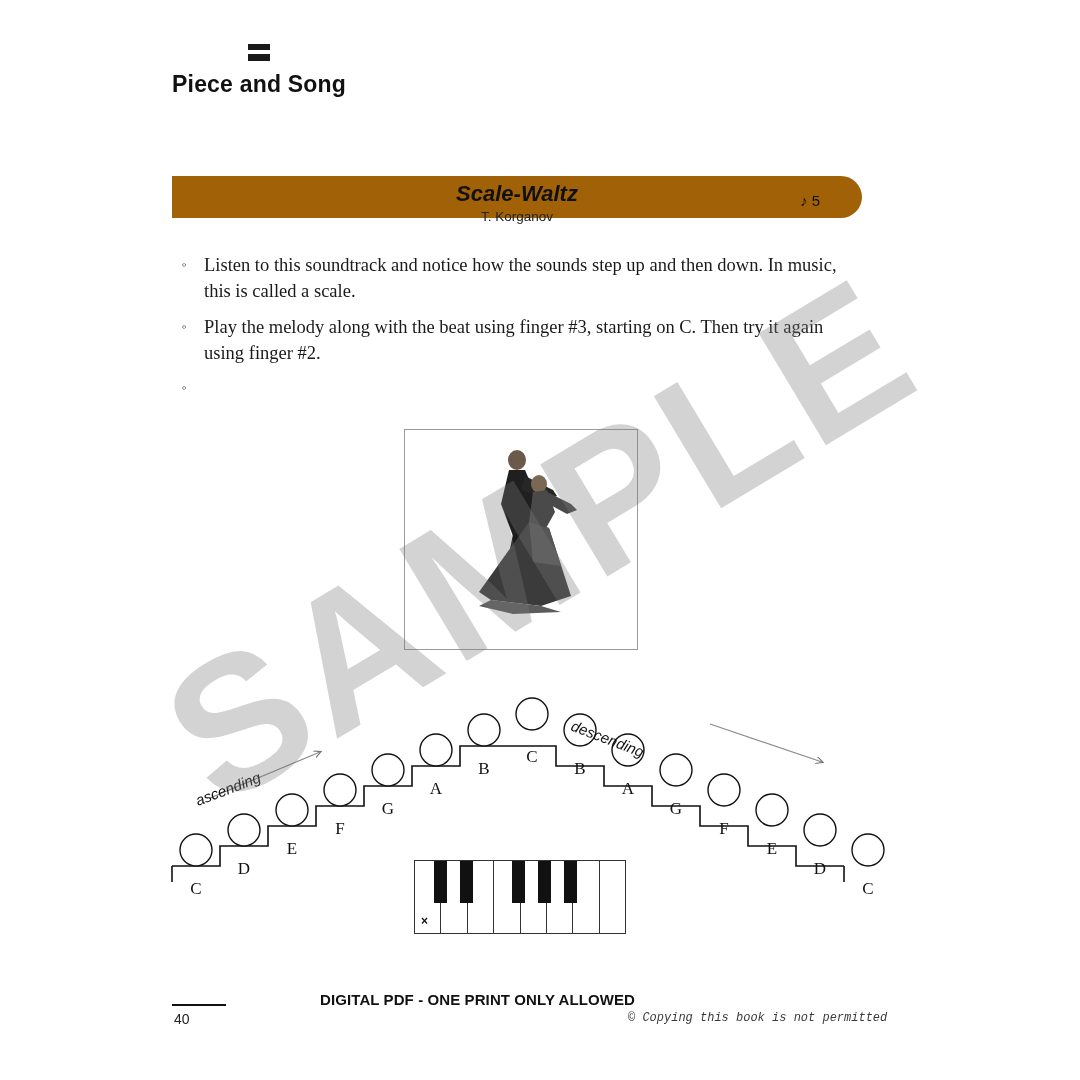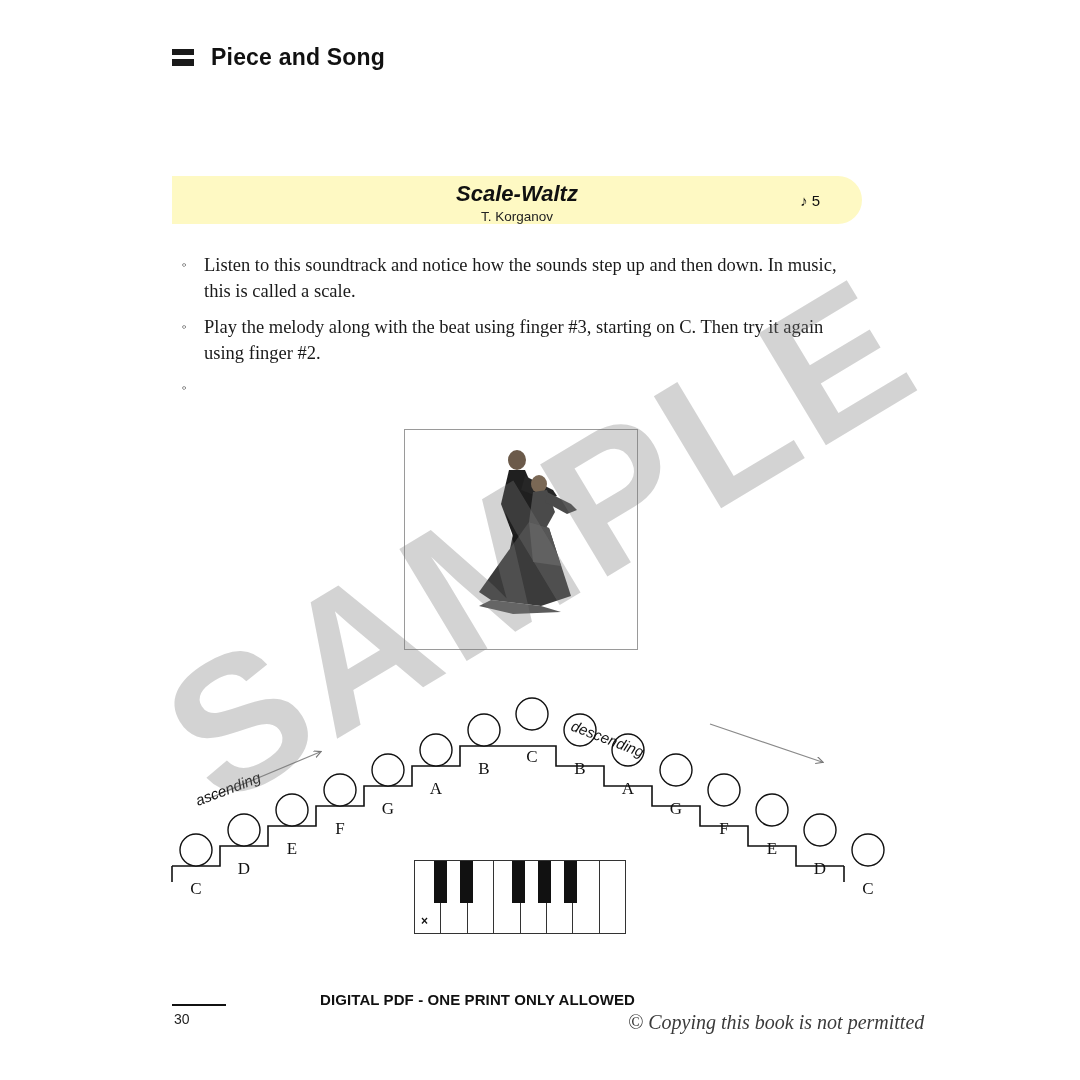--- a/index.html
+++ b/index.html
@@ -21,21 +21,22 @@
     inset: 0;
   }
 
   
   .section-header {
     position: absolute;
     left: 172px;
     top: 44px;
     display: flex;
     align-items: center;
-    gap: 17px;
+    gap: 10px;
+    flex-direction: column;
   }
   .header-mark {
     width: 22px;
     height: 17px;
     background:
       linear-gradient(#1a1a1a 0 38%, #ffffff 38% 58%, #1a1a1a 58% 100%);
     display: inline-block;
   }
   .section-title {
     font-family: "Liberation Sans", sans-serif;
@@ -56,22 +57,22 @@
     color: #1a1a1a;
   }
   .intro b { font-weight: bold; }
 
   
   .banner {
     position: absolute;
     left: 172px;
     top: 176px;
     width: 690px;
-    height: 48px;
-    background: #fef9c3;
+    height: 42px;
+    background: #a16207;
     border-radius: 0 27px 27px 0;
   }
   .banner-titlewrap {
     position: absolute;
     left: 0; right: 0; top: 6px;
     text-align: center;
   }
   .song-title {
     font-family: "Liberation Sans", sans-serif;
     font-style: italic;
@@ -240,23 +241,23 @@
     font-family: "Liberation Sans", sans-serif;
     font-weight: bold;
     font-size: 15px;
     color: #111;
     letter-spacing: .1px;
   }
   .footer-right {
     position: absolute;
     left: 628px;
     top: 1011px;
-    font-family: Liberation Serif, serif;
+    font-family: Liberation Mono, monospace;
     font-style: italic;
-    font-size: 20px;
+    font-size: 12px;
     color: #3a3a3a;
   }
 </style>
 </head>
 <body>
 
 <div class="page">
 
   <div class="section-header">
     <span class="header-mark"></span>
@@ -380,17 +381,17 @@
     <div class="bkey" style="left:19px"></div>
     <div class="bkey" style="left:45px"></div>
     <div class="bkey" style="left:97px"></div>
     <div class="bkey" style="left:123px"></div>
     <div class="bkey" style="left:149px"></div>
   </div>
 
   <div class="watermark">SAMPLE</div>
 
   <div class="footer-rule"></div>
-  <div class="page-number">30</div>
+  <div class="page-number">40</div>
   <div class="footer-center">DIGITAL PDF - ONE PRINT ONLY ALLOWED</div>
   <div class="footer-right">© Copying this book is not permitted</div>
 
 </div>
 
 </body></html>

